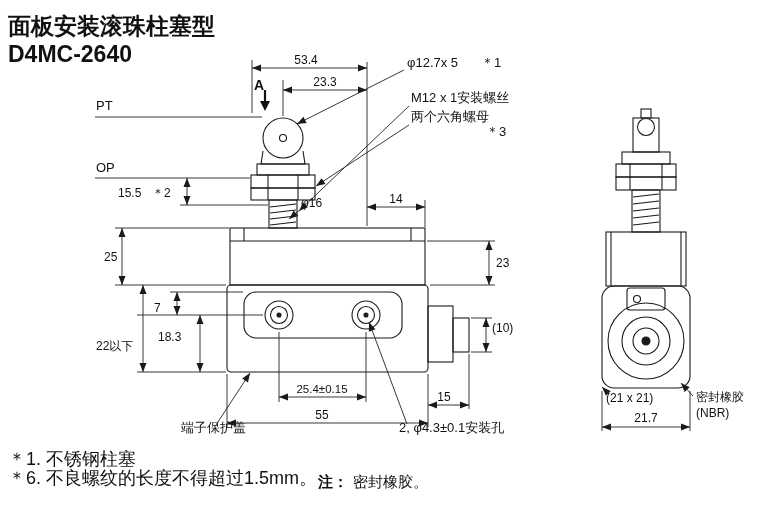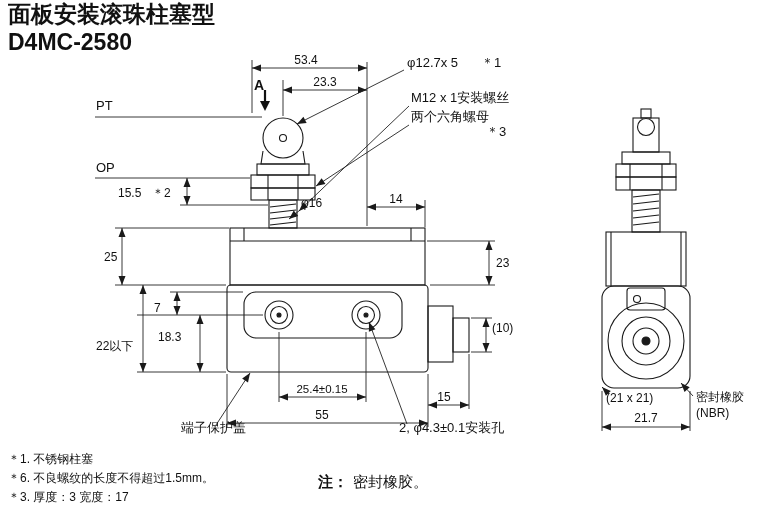--- a/index.html
+++ b/index.html
@@ -1,20 +1,20 @@
 <!DOCTYPE html>
 <html><head>
 <meta charset="utf-8">
 <style>
   html,body{margin:0;padding:0;background:#fff;}
   .page{position:relative;width:768px;height:532px;background:#fff;overflow:hidden;
         font-family:"Liberation Sans",sans-serif;color:#111;}
   .drawing{position:absolute;left:0;top:0;}
-  .title{position:absolute;left:8px;top:0;font-weight:bold;font-size:23px;line-height:28px;}
-  .footnotes{position:absolute;left:8px;top:450px;font-size:12px;line-height:19px;}
+  .title{position:absolute;left:8px;top:12px;font-weight:bold;font-size:23px;line-height:28px;}
+  .footnotes{position:absolute;left:8px;top:450px;font-size:18px;line-height:19px;}
   .note{position:absolute;left:318px;top:470px;font-size:15px;line-height:23px;display:flex;gap:5px;}
   .note-label{font-weight:bold;white-space:nowrap;}
   
   g.ol line, g.ol rect, g.ol circle, g.ol path{stroke:#1a1a1a;fill:none;stroke-width:1.1;}
   g.dm line{stroke:#222;fill:none;stroke-width:0.9;}
   text{font-family:"Liberation Sans",sans-serif;fill:#111;}
   text.dt{font-size:12px;}
   text.sm{font-size:11.5px;}
   text.ct{font-size:13px;}
   text.bold{font-weight:bold;font-size:14px;}
@@ -200,27 +200,26 @@
     <g>
       <text class="dt" x="606" y="402">(21 x 21)</text>
       <text class="dt mid" x="646" y="422">21.7</text>
       <text class="dt" x="696" y="401">密封橡胶</text>
       <text class="dt" x="696" y="417">(NBR)</text>
     </g>
   </svg>
 
   <header class="title">
     <div>面板安装滚珠柱塞型</div>
-    <div>D4MC-2580</div>
+    <div>D4MC-2640</div>
   </header>
 
   <div class="footnotes">
     <div>＊1. 不锈钢柱塞</div>
     <div>＊6. 不良螺纹的长度不得超过1.5mm。</div>
-    <div>＊3. 厚度：3  宽度：17</div>
   </div>
 
   <div class="note">
     <span class="note-label">注：</span>
     <span class="note-body">
       <div>密封橡胶。</div>
     </span>
   </div>
 
 </div>

